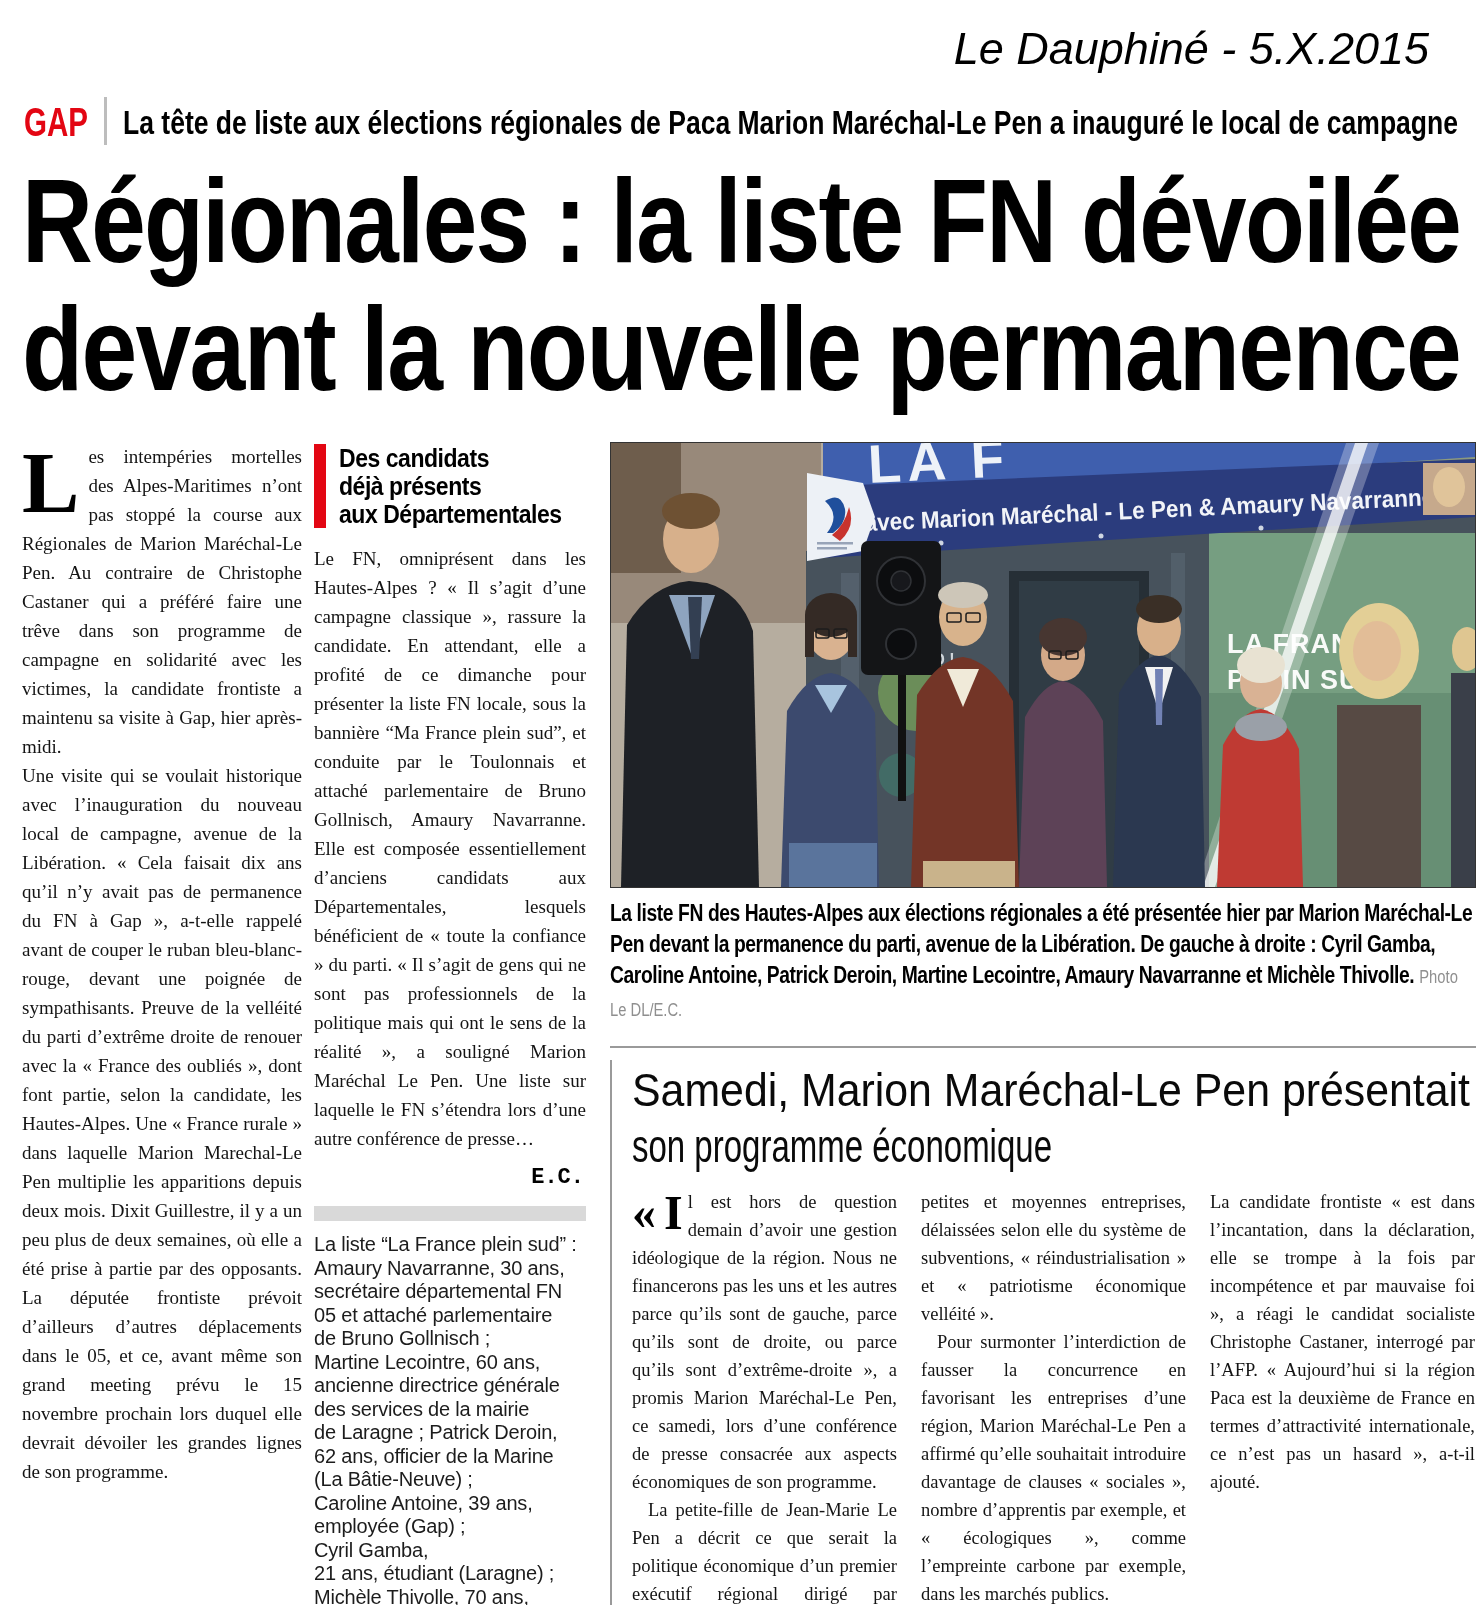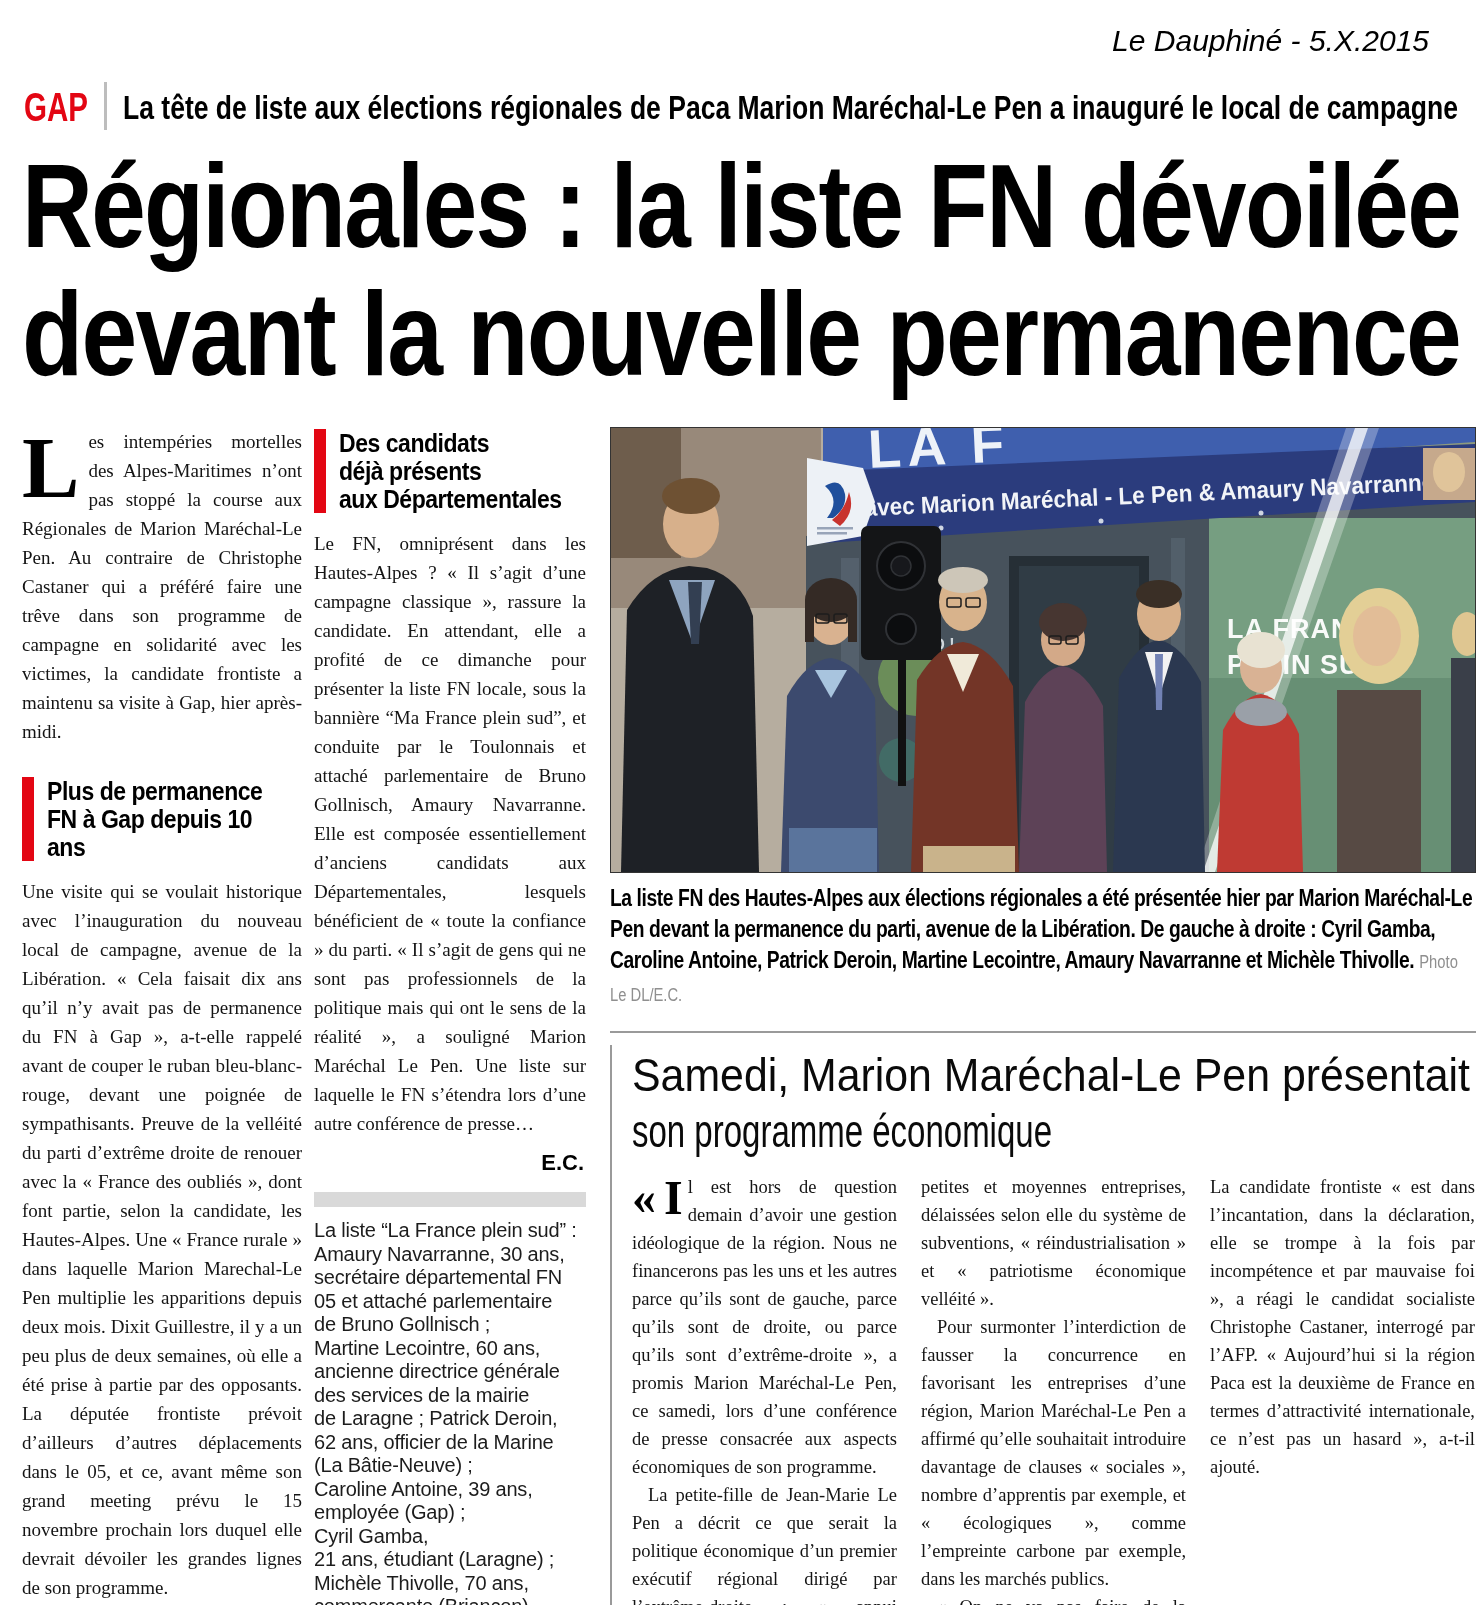--- a/index.html
+++ b/index.html
@@ -1,20 +1,20 @@
 <!DOCTYPE html>
 <html lang="fr"><head>
 <meta charset="utf-8">
 <style>
   html,body{margin:0;padding:0;background:#ffffff;}
   .page{width:1484px;background:#fff;font-family:"Liberation Serif",serif;color:#111;overflow:hidden;}
 
   
   .masthead{text-align:right;padding:26px 55px 0 0;font-family:"Liberation Sans",sans-serif;
-    font-style:italic;font-size:30px;line-height:1;color:#000;}
+    font-style:italic;font-size:45px;line-height:1;color:#000;}
 
   
   .kicker-row{display:flex;align-items:center;margin:24px 20px 11px 22px;height:52px;}
   .kicker-sep{width:3px;height:48px;background:#bdbdbd;margin:0 16px 0 12px;flex:none;}
   .kicker-row svg{display:block;flex:none;}
 
   
   .headline-svg{display:block;margin:4px 20px 0 22px;}
 
   
@@ -26,21 +26,21 @@
   .body-para{font-size:19px;line-height:29px;text-align:justify;margin:0;color:#141414;}
   .drop-cap{float:left;font-size:86px;line-height:74px;font-weight:bold;margin:4px 9px 0 0;color:#000;}
   .open-cap{float:left;font-size:48px;line-height:46px;font-weight:bold;margin:2px 7px 0 0;letter-spacing:-2px;color:#000;}
 
   .red-subhead{display:flex;align-items:stretch;margin:31px 0 16px;}
   .col2 .red-subhead{margin-top:2px;}
   .red-bar{width:12px;flex:none;margin-right:13px;}
   .red-subhead-text{font-family:"Liberation Sans",sans-serif;font-weight:bold;font-size:25px;line-height:28px;
     white-space:pre-line;letter-spacing:-0.5px;width:320px;transform:scaleX(0.92);transform-origin:0 0;color:#000;}
 
-  .signature{text-align:right;font-family:Liberation Sans, sans-serif;font-weight:bold;font-size:22px;margin:12px 2px 0 0;color:#000;}
+  .signature{text-align:right;font-family:Liberation Mono, monospace;font-weight:bold;font-size:22px;margin:12px 2px 0 0;color:#000;}
   .gray-bar{height:15px;background:#d9d9d9;margin:16px 0 12px;}
   .sidebar-list{font-family:"Liberation Sans",sans-serif;font-size:20px;line-height:23.5px;white-space:pre-line;
     color:#1c1c1c;letter-spacing:-0.2px;}
 
   
   .photo-frame{width:866px;height:446px;border:1px solid #333;box-sizing:border-box;background:#9aa0a6;}
   .caption{margin-top:10px;width:1056px;transform:scaleX(0.8203);transform-origin:0 0;
     font-family:"Liberation Sans",sans-serif;font-weight:bold;font-size:23.5px;line-height:31px;
     letter-spacing:-0.5px;color:#000;}
   .credit{font-weight:normal;font-size:18px;color:#8f8f8f;letter-spacing:0;}
@@ -77,25 +77,20 @@
     <text x="0" y="104" font-size="118" font-weight="bold" fill="#000" letter-spacing="-2" textLength="1438" lengthAdjust="spacingAndGlyphs">Régionales : la liste FN dévoilée</text>
     <text x="0" y="232" font-size="118" font-weight="bold" fill="#000" letter-spacing="-2" textLength="1438" lengthAdjust="spacingAndGlyphs">devant la nouvelle permanence</text>
   </svg>
 
   <div class="main-row">
 
     <div class="col1">
       <p class="body-para">
         <span class="drop-cap">L</span><span>es intempéries mortelles des Alpes-Maritimes n’ont pas stoppé la course aux Régionales de Marion Maréchal-Le Pen. Au contraire de Christophe Castaner qui a préféré faire une trêve dans son programme de campagne en solidarité avec les victimes, la candidate frontiste a maintenu sa visite à Gap, hier après-midi.</span>
       </p>
-      <div class="red-subhead">
-        <div class="red-bar" style="background:#e30613"></div>
-        <div class="red-subhead-text">Plus de permanence
-FN à Gap depuis 10 ans</div>
-      </div>
       <p class="body-para">Une visite qui se voulait historique avec l’inauguration du nouveau local de campagne, avenue de la Libération. « Cela faisait dix ans qu’il n’y avait pas de permanence du FN à Gap », a-t-elle rappelé avant de couper le ruban bleu-blanc-rouge, devant une poignée de sympathisants. Preuve de la velléité du parti d’extrême droite de renouer avec la « France des oubliés », dont font partie, selon la candidate, les Hautes-Alpes. Une « France rurale » dans laquelle Marion Marechal-Le Pen multiplie les apparitions depuis deux mois. Dixit Guillestre, il y a un peu plus de deux semaines, où elle a été prise à partie par des opposants. La députée frontiste prévoit d’ailleurs d’autres déplacements dans le 05, et ce, avant même son grand meeting prévu le 15 novembre prochain lors duquel elle devrait dévoiler les grandes lignes de son programme.</p>
     </div>
 
     <div class="col2">
       <div class="red-subhead">
         <div class="red-bar" style="background:#e30613"></div>
         <div class="red-subhead-text">Des candidats
 déjà présents
 aux Départementales</div>
       </div>

